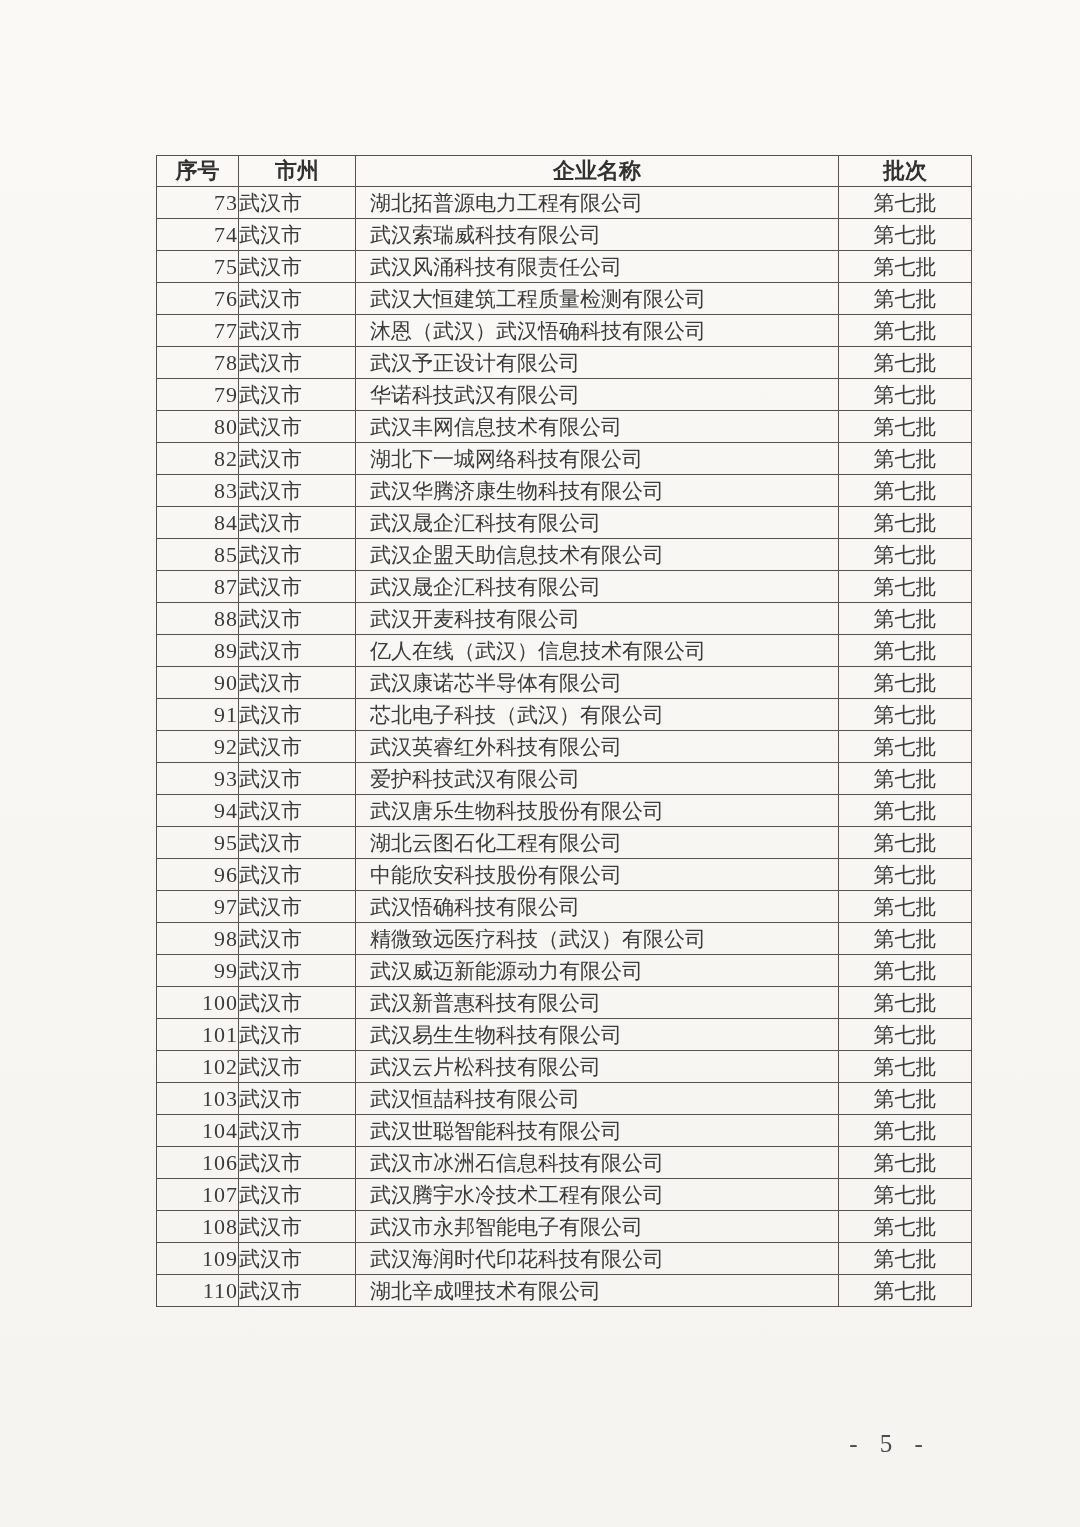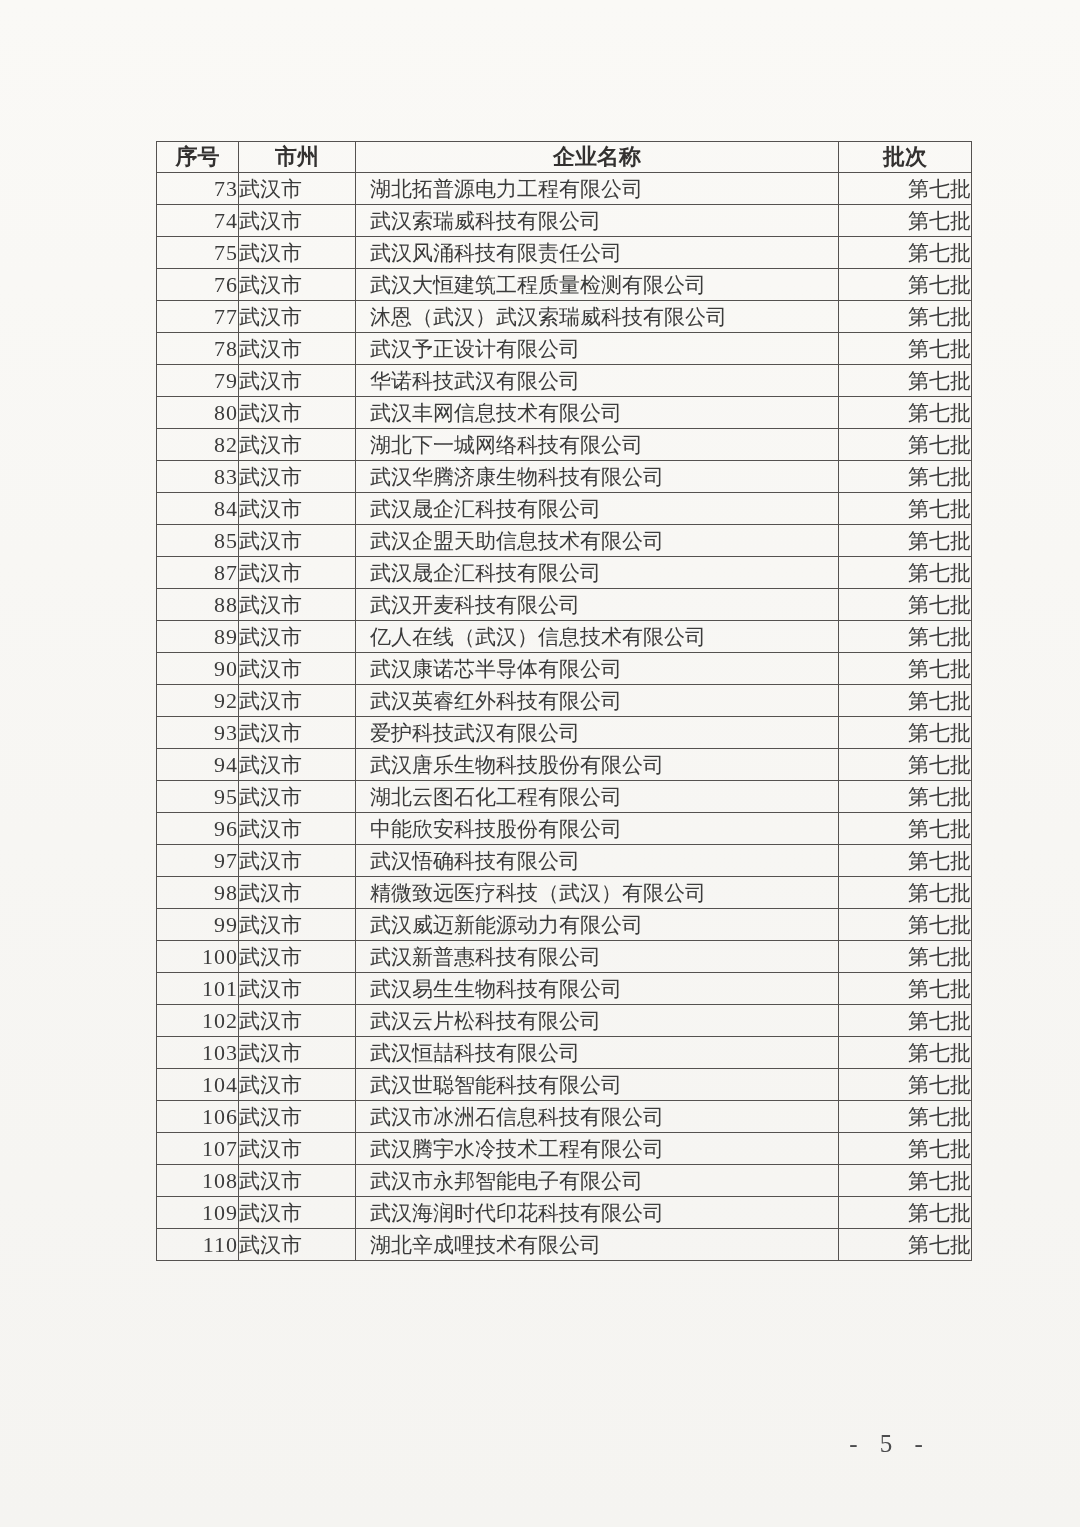--- a/index.html
+++ b/index.html
@@ -16,21 +16,21 @@
     overflow: hidden;
   }
   .page {
     position: absolute;
     inset: 0;
     background: linear-gradient(180deg, #faf9f6 0%, #f7f6f3 55%, #f5f4f1 100%);
   }
   table.company-table {
     position: absolute;
     left: 156px;
-    top: 141px;
+    top: 155px;
     width: 801px;
     border-collapse: collapse;
     table-layout: fixed;
     font-family: Liberation Serif, serif;
   }
   .company-table th,
   .company-table td {
     border: 1px solid #555250;
     overflow: hidden;
     white-space: nowrap;
@@ -47,21 +47,21 @@
     height: 31px;
     font-size: 21px;
     font-weight: normal;
     padding: 0;
   }
   .col-no    { width: 81px;  text-align: right; }
   .col-city  { width: 116px; }
   .col-name  { width: 482px; text-align: left; }
   td.col-name, th.col-name { padding-left: 14px; width: 468px; }
   th.col-name { text-align: center; padding-left: 0; width: 482px; margin-top: 20px; }
-  .col-batch { width: 132px; text-align: right; }
+  .col-batch { width: 132px; text-align: center; }
   td.col-no { font-size: 22px; letter-spacing: 1px; }
   .page-number {
     position: absolute;
     left: 790px;
     top: 1430px;
     width: 200px;
     text-align: center;
     font-size: 25px;
     color: #4c4c4e;
     letter-spacing: 8px;
@@ -102,21 +102,21 @@
         </tr>
         <tr>
           <td class="col-no">76</td>
           <td class="col-city">武汉市</td>
           <td class="col-name">武汉大恒建筑工程质量检测有限公司</td>
           <td class="col-batch">第七批</td>
         </tr>
         <tr>
           <td class="col-no">77</td>
           <td class="col-city">武汉市</td>
-          <td class="col-name">沐恩（武汉）武汉索瑞威科技有限公司</td>
+          <td class="col-name">沐恩（武汉）武汉悟确科技有限公司</td>
           <td class="col-batch">第七批</td>
         </tr>
         <tr>
           <td class="col-no">78</td>
           <td class="col-city">武汉市</td>
           <td class="col-name">武汉予正设计有限公司</td>
           <td class="col-batch">第七批</td>
         </tr>
         <tr>
           <td class="col-no">79</td>
@@ -169,20 +169,26 @@
         <tr>
           <td class="col-no">89</td>
           <td class="col-city">武汉市</td>
           <td class="col-name">亿人在线（武汉）信息技术有限公司</td>
           <td class="col-batch">第七批</td>
         </tr>
         <tr>
           <td class="col-no">90</td>
           <td class="col-city">武汉市</td>
           <td class="col-name">武汉康诺芯半导体有限公司</td>
+          <td class="col-batch">第七批</td>
+        </tr>
+        <tr>
+          <td class="col-no">91</td>
+          <td class="col-city">武汉市</td>
+          <td class="col-name">芯北电子科技（武汉）有限公司</td>
           <td class="col-batch">第七批</td>
         </tr>
         <tr>
           <td class="col-no">92</td>
           <td class="col-city">武汉市</td>
           <td class="col-name">武汉英睿红外科技有限公司</td>
           <td class="col-batch">第七批</td>
         </tr>
         <tr>
           <td class="col-no">93</td>

